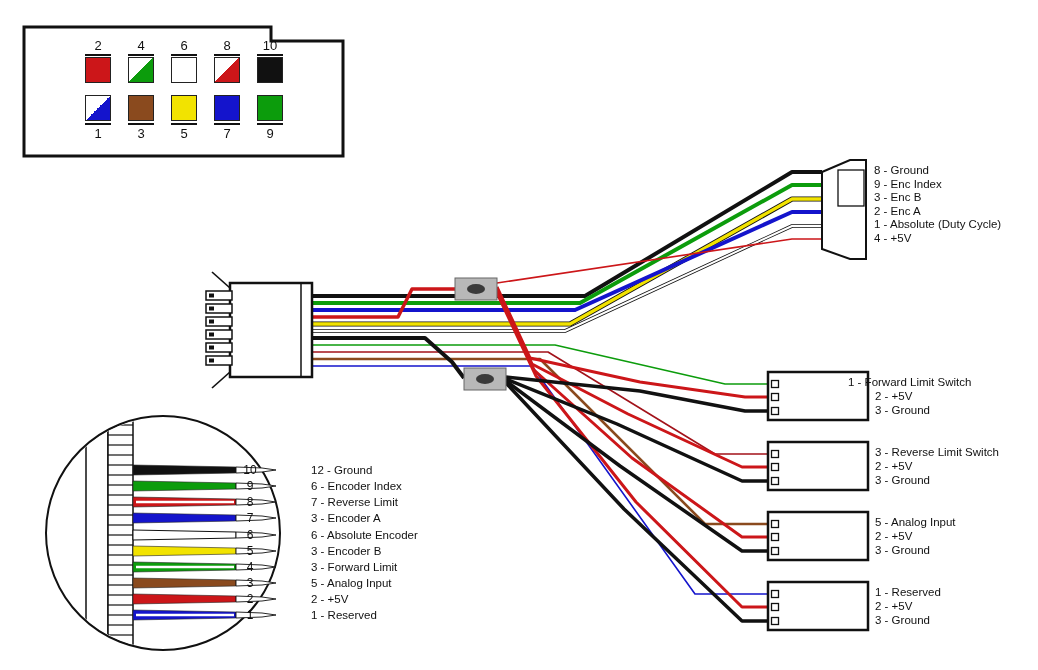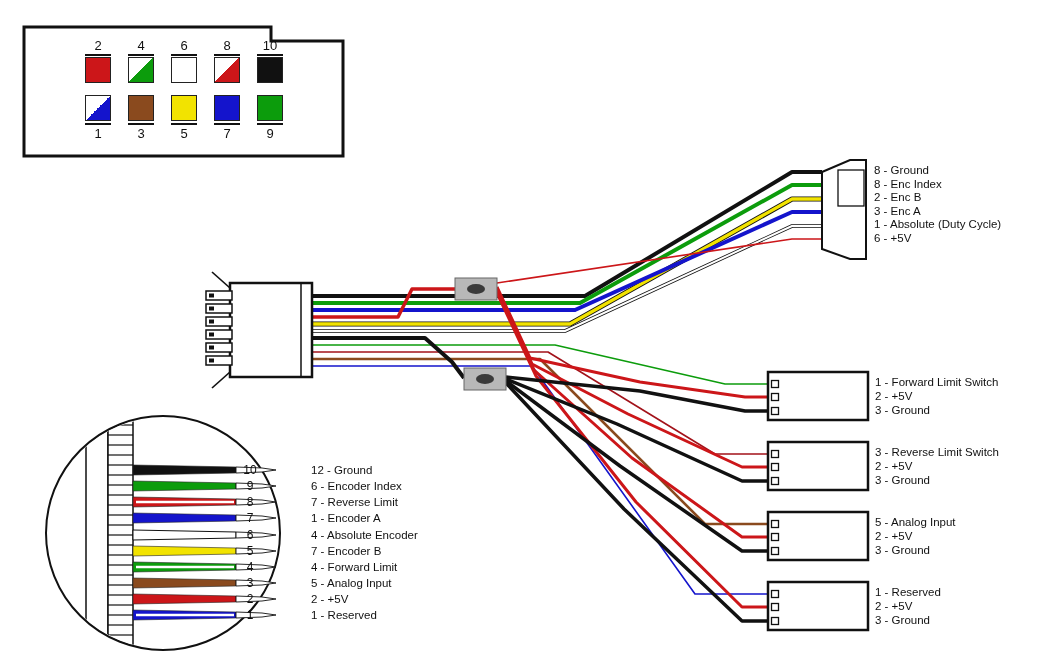--- a/index.html
+++ b/index.html
@@ -195,46 +195,46 @@
 <div class="sq sq-blue" style="left:214px;top:95px"></div>
 <div class="sq sq-green" style="left:257px;top:95px"></div>
 
 <div class="pin-num bot" style="left:85px;top:123px">1</div>
 <div class="pin-num bot" style="left:128px;top:123px">3</div>
 <div class="pin-num bot" style="left:171px;top:123px">5</div>
 <div class="pin-num bot" style="left:214px;top:123px">7</div>
 <div class="pin-num bot" style="left:257px;top:123px">9</div>
 
 <div class="lbl" style="left:874px;top:164px">8 - Ground</div>
-<div class="lbl" style="left:874px;top:178px">8 - Enc Index</div>
-<div class="lbl" style="left:874px;top:191px">2 - Enc B</div>
-<div class="lbl" style="left:874px;top:205px">3 - Enc A</div>
+<div class="lbl" style="left:874px;top:178px">9 - Enc Index</div>
+<div class="lbl" style="left:874px;top:191px">3 - Enc B</div>
+<div class="lbl" style="left:874px;top:205px">2 - Enc A</div>
 <div class="lbl" style="left:874px;top:218px">1 - Absolute (Duty Cycle)</div>
-<div class="lbl" style="left:874px;top:232px">6 - +5V</div>
-
-<div class="lbl" style="left:875px;top:376px">1 - Forward Limit Switch</div>
+<div class="lbl" style="left:874px;top:232px">4 - +5V</div>
+
+<div class="lbl" style="left:848px;top:376px">1 - Forward Limit Switch</div>
 <div class="lbl" style="left:875px;top:390px">2 - +5V</div>
 <div class="lbl" style="left:875px;top:404px">3 - Ground</div>
 
 <div class="lbl" style="left:875px;top:446px">3 - Reverse Limit Switch</div>
 <div class="lbl" style="left:875px;top:460px">2 - +5V</div>
 <div class="lbl" style="left:875px;top:474px">3 - Ground</div>
 
 <div class="lbl" style="left:875px;top:516px">5 - Analog Input</div>
 <div class="lbl" style="left:875px;top:530px">2 - +5V</div>
 <div class="lbl" style="left:875px;top:544px">3 - Ground</div>
 
 <div class="lbl" style="left:875px;top:586px">1 - Reserved</div>
 <div class="lbl" style="left:875px;top:600px">2 - +5V</div>
 <div class="lbl" style="left:875px;top:614px">3 - Ground</div>
 
 <div class="lbl" style="left:311px;top:464px">12 - Ground</div>
 <div class="lbl" style="left:311px;top:480px">6 - Encoder Index</div>
 <div class="lbl" style="left:311px;top:496px">7 - Reverse Limit</div>
-<div class="lbl" style="left:311px;top:512px">1 - Encoder A</div>
-<div class="lbl" style="left:311px;top:529px">4 - Absolute Encoder</div>
-<div class="lbl" style="left:311px;top:545px">7 - Encoder B</div>
-<div class="lbl" style="left:311px;top:561px">4 - Forward Limit</div>
+<div class="lbl" style="left:311px;top:512px">3 - Encoder A</div>
+<div class="lbl" style="left:311px;top:529px">6 - Absolute Encoder</div>
+<div class="lbl" style="left:311px;top:545px">3 - Encoder B</div>
+<div class="lbl" style="left:311px;top:561px">3 - Forward Limit</div>
 <div class="lbl" style="left:311px;top:577px">5 - Analog Input</div>
 <div class="lbl" style="left:311px;top:593px">2 - +5V</div>
 <div class="lbl" style="left:311px;top:609px">1 - Reserved</div>
 
 </div>
 
 </body></html>

